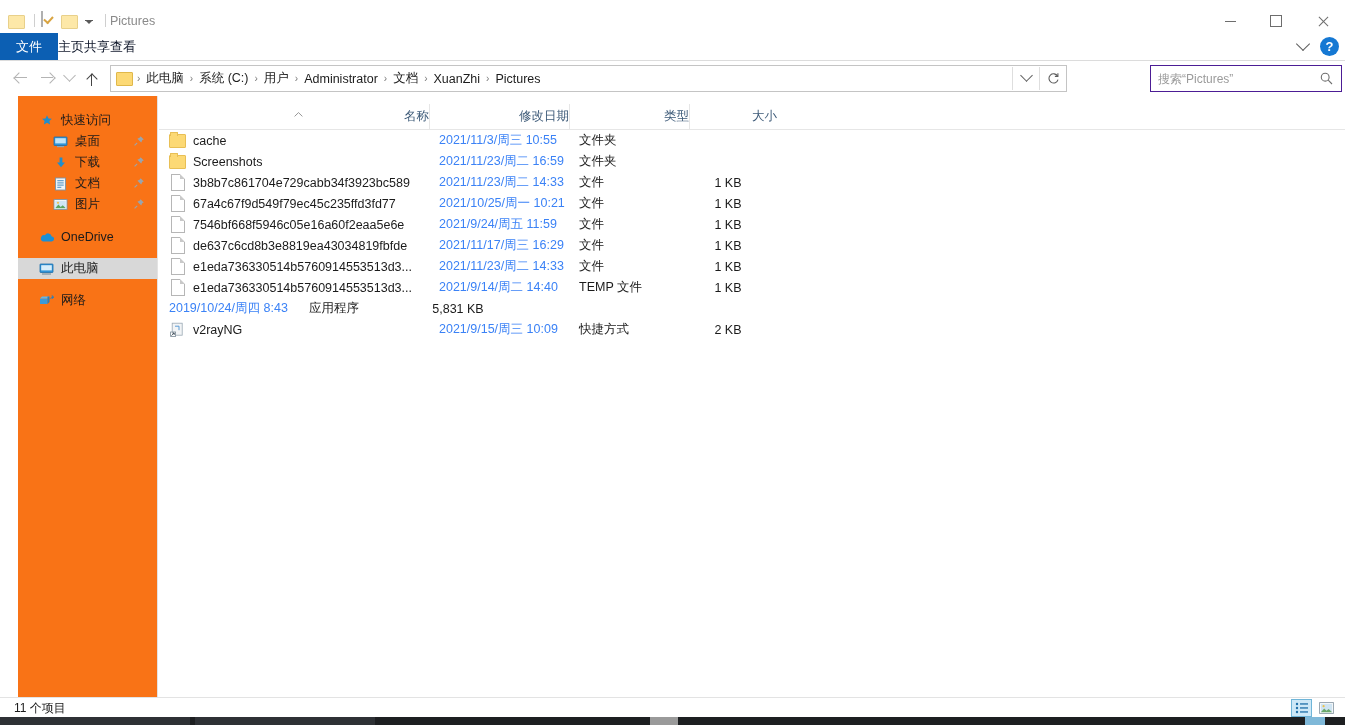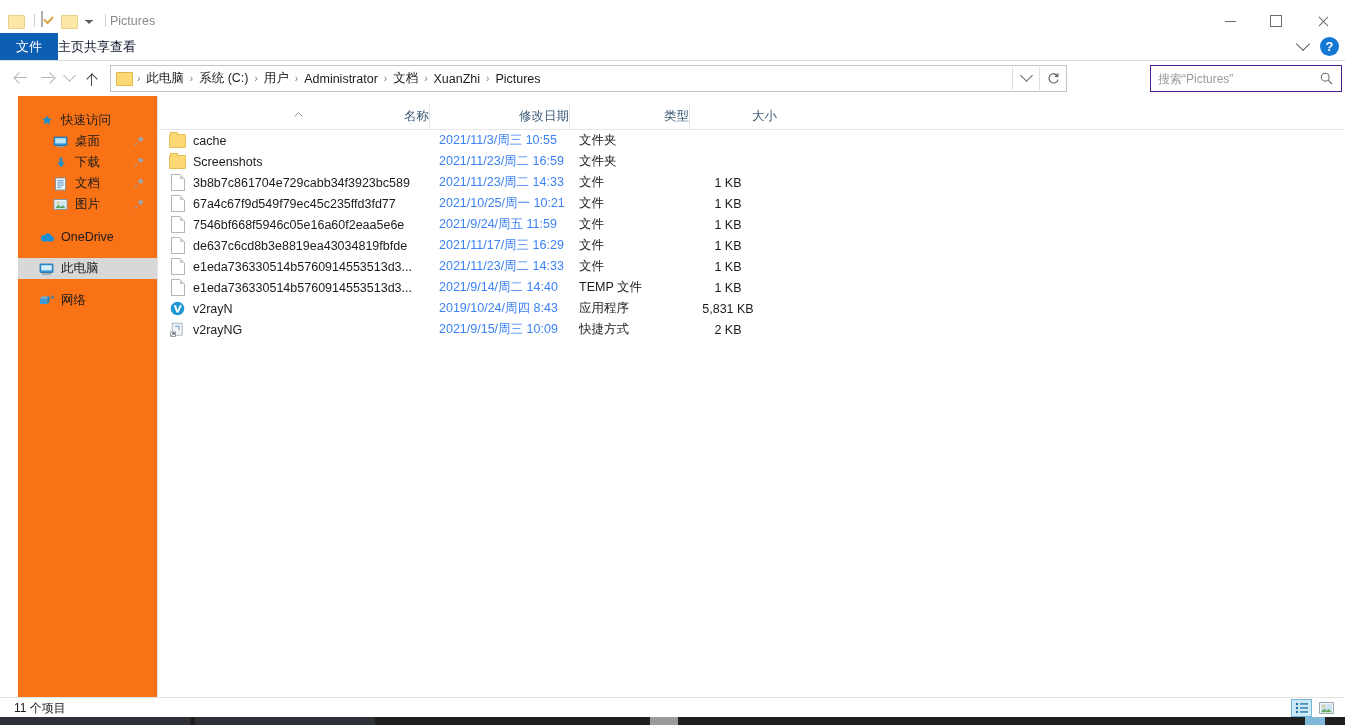--- a/index.html
+++ b/index.html
@@ -468,29 +468,20 @@
                 <span class="ic-file"></span>
               </span>
             <span>e1eda736330514b5760914553513d3...</span>
           </div>
           <div class="c-date">2021/9/14/周二 14:40</div>
           <div class="c-type">TEMP 文件</div>
           <div class="c-size">1 KB</div>
         </div>
 
         <div class="row">
-          <div class="c-name">
-            <span class="fico">
-              <svg width="15" height="15" viewBox="0 0 15 15">
-                  <circle cx="7.5" cy="7.5" r="6.8" fill="#2196d6"></circle>
-                  <path d="M3.8 4.3h2.1l1.9 5 1.9-5h2.1L8.6 11.4H6.4z" fill="#fff"></path>
-                </svg>
-            </span>
-            <span>v2rayN</span>
-          </div>
           <div class="c-date">2019/10/24/周四 8:43</div>
           <div class="c-type">应用程序</div>
           <div class="c-size">5,831 KB</div>
         </div>
 
         <div class="row">
           <div class="c-name">
             <span class="fico">
               <svg width="15" height="15" viewBox="0 0 15 15">
                   <rect x="2.2" y="1.2" width="10" height="12" fill="#f2f4f6" stroke="#9aa8b4" stroke-width="0.8"></rect>

